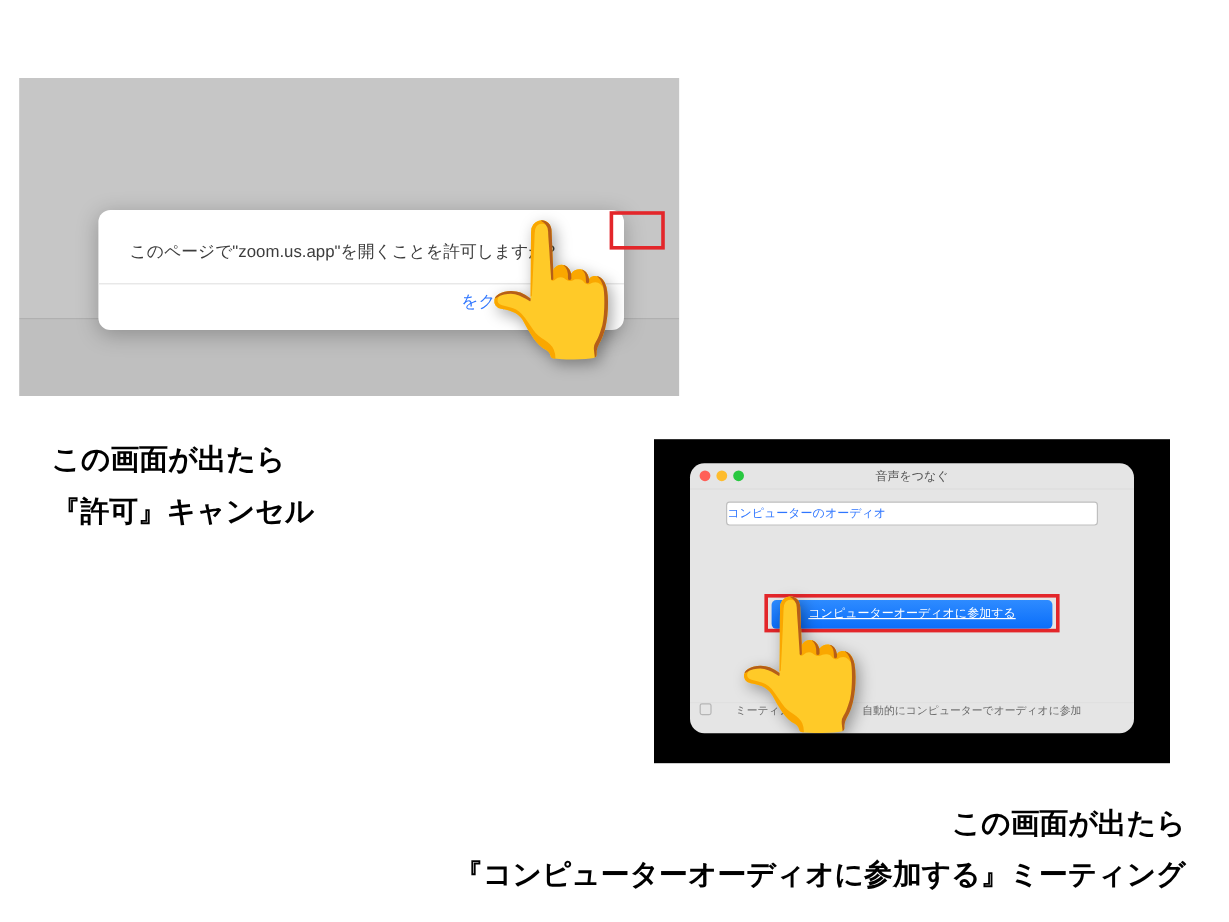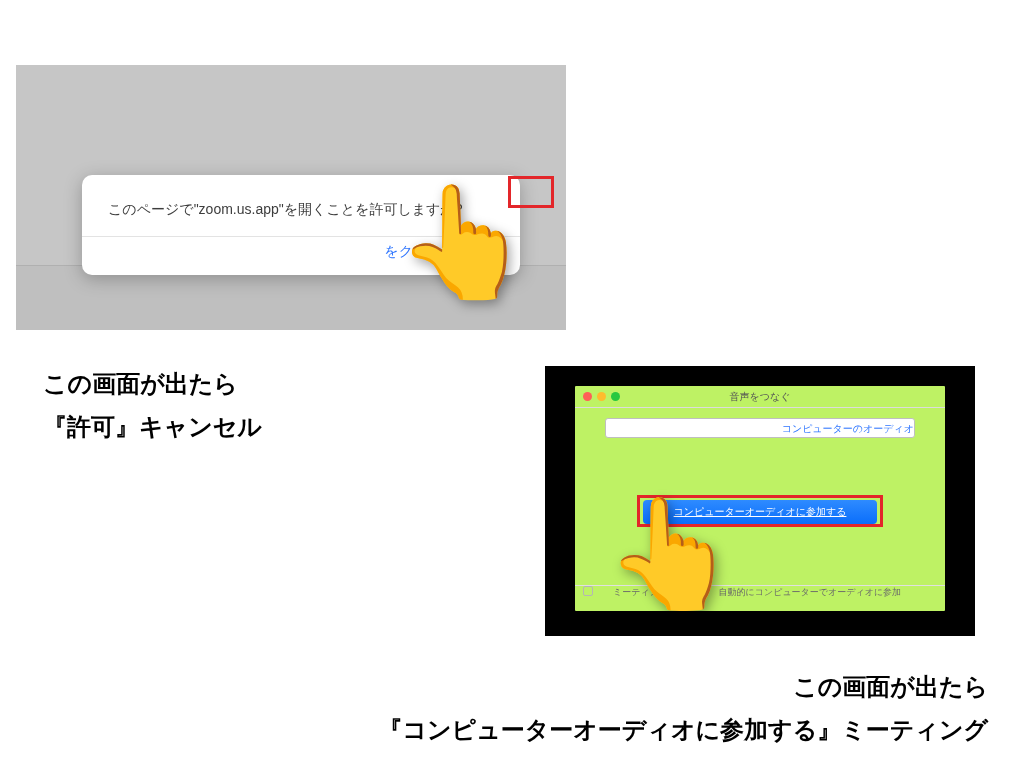--- a/index.html
+++ b/index.html
@@ -19,27 +19,27 @@
     .hl1 { position:absolute; border:3px solid #e3262a; pointer-events:none; }
     .hl1.one { left:508px; top:176px; width:46px; height:32px; }
 
     .hand1 { position:absolute; left:395px; top:187px; font-size:110px; line-height:1; filter:drop-shadow(3px 4px 6px rgba(0,0,0,.35)); pointer-events:none; }
 
     
     .caption1 { position:absolute; left:43px; top:362px; font-size:24px; font-weight:700; line-height:1.8; }
 
     
     .panel2 { position:absolute; left:545px; top:366px; width:430px; height:270px; background:#000; }
-    .zoomwin { position:absolute; left:30px; top:20px; width:370px; height:225px; background:#bef264; border-radius:1px; box-shadow:0 2px 10px rgba(0,0,0,.3); }
+    .zoomwin { position:absolute; left:30px; top:20px; width:370px; height:225px; background:#e5e5e5; border-radius:12px; box-shadow:0 2px 10px rgba(0,0,0,.3); }
     .zoomwin .titlebar { position:absolute; left:0; top:0; right:0; height:22px; border-bottom:1px solid #dcdcdc; }
     .zoomwin .dots { position:absolute; left:8px; top:6px; display:flex; gap:5px; }
     .zoomwin .dot { width:9px; height:9px; border-radius:50%; }
     .zoomwin .dot.r{ background:#ff5f57; } .zoomwin .dot.y{ background:#febc2e; } .zoomwin .dot.g{ background:#28c840; }
     .zoomwin .title { position:absolute; left:0; right:0; top:4px; text-align:center; font-size:10px; color:#555; }
-    .zoomwin .tab { position:absolute; left:30px; right:30px; top:32px; height:20px; border:1px solid #bfbfbf; border-radius:3px; text-align:right; font-size:10px; color:#2f76ff; line-height:20px; background:#fff; }
+    .zoomwin .tab { position:absolute; left:30px; right:30px; top:32px; height:20px; border:1px solid #bfbfbf; border-radius:3px; text-align:left; font-size:10px; color:#2f76ff; line-height:20px; background:#fff; }
     .zoomwin .joinbtn { position:absolute; left:68px; right:68px; top:114px; height:24px; border-radius:4px; text-align:center; font-size:10px; color:#fff; line-height:24px; background:linear-gradient(#2e8bff,#0a6efb); cursor:pointer;text-decoration:underline; }
     .zoomwin .hl2 { position:absolute; left:62px; right:62px; top:109px; height:32px; border:3px solid #e3262a; pointer-events:none; }
     .zoomwin .testlink { position:absolute; left:0; right:0; top:144px; text-align:center; font-size:9px; color:#2f76ff; }
     .zoomwin .footer { position:absolute; left:0; right:0; bottom:0; height:26px; border-top:1px solid #e0e0e0; display:flex; font-size:9px; color:#6a6a6a; padding-left:8px;gap:14px; }
     .zoomwin .footer .cb { width:10px; height:10px; border:1px solid #b5b5b5; border-radius:2px; margin-right:6px; flex:0 0 auto; }
 
     .hand2 { position:absolute; left:604px; top:500px; font-size:108px; line-height:1; filter:drop-shadow(3px 4px 6px rgba(0,0,0,.35)); pointer-events:none; }
 
     
     .caption2 { position:absolute; right:36px; top:665px; font-size:24px; font-weight:700; line-height:1.8; text-align:right; }

